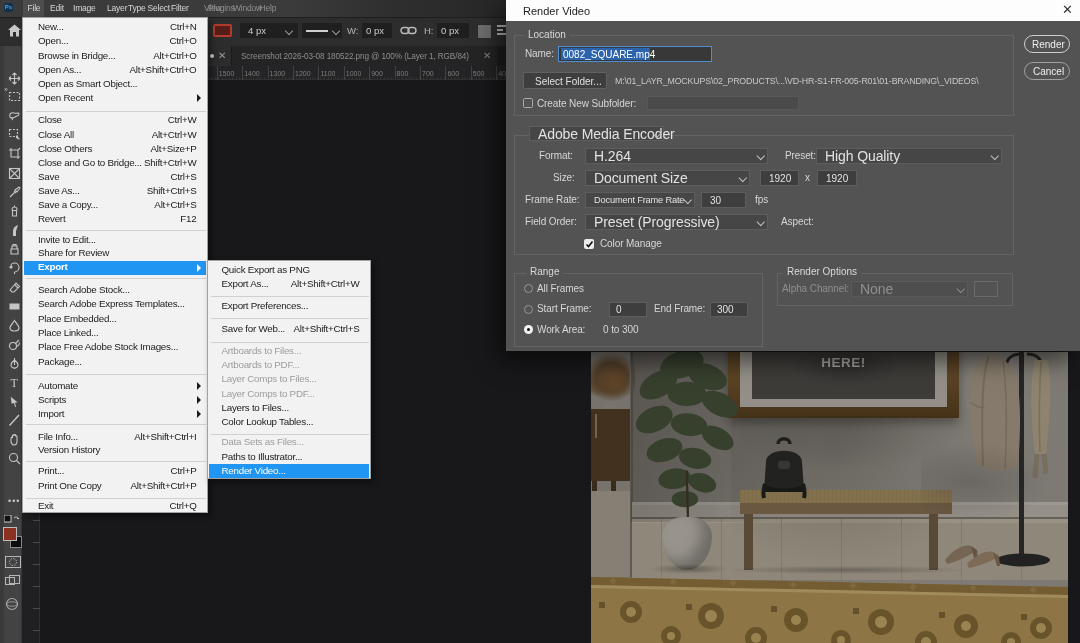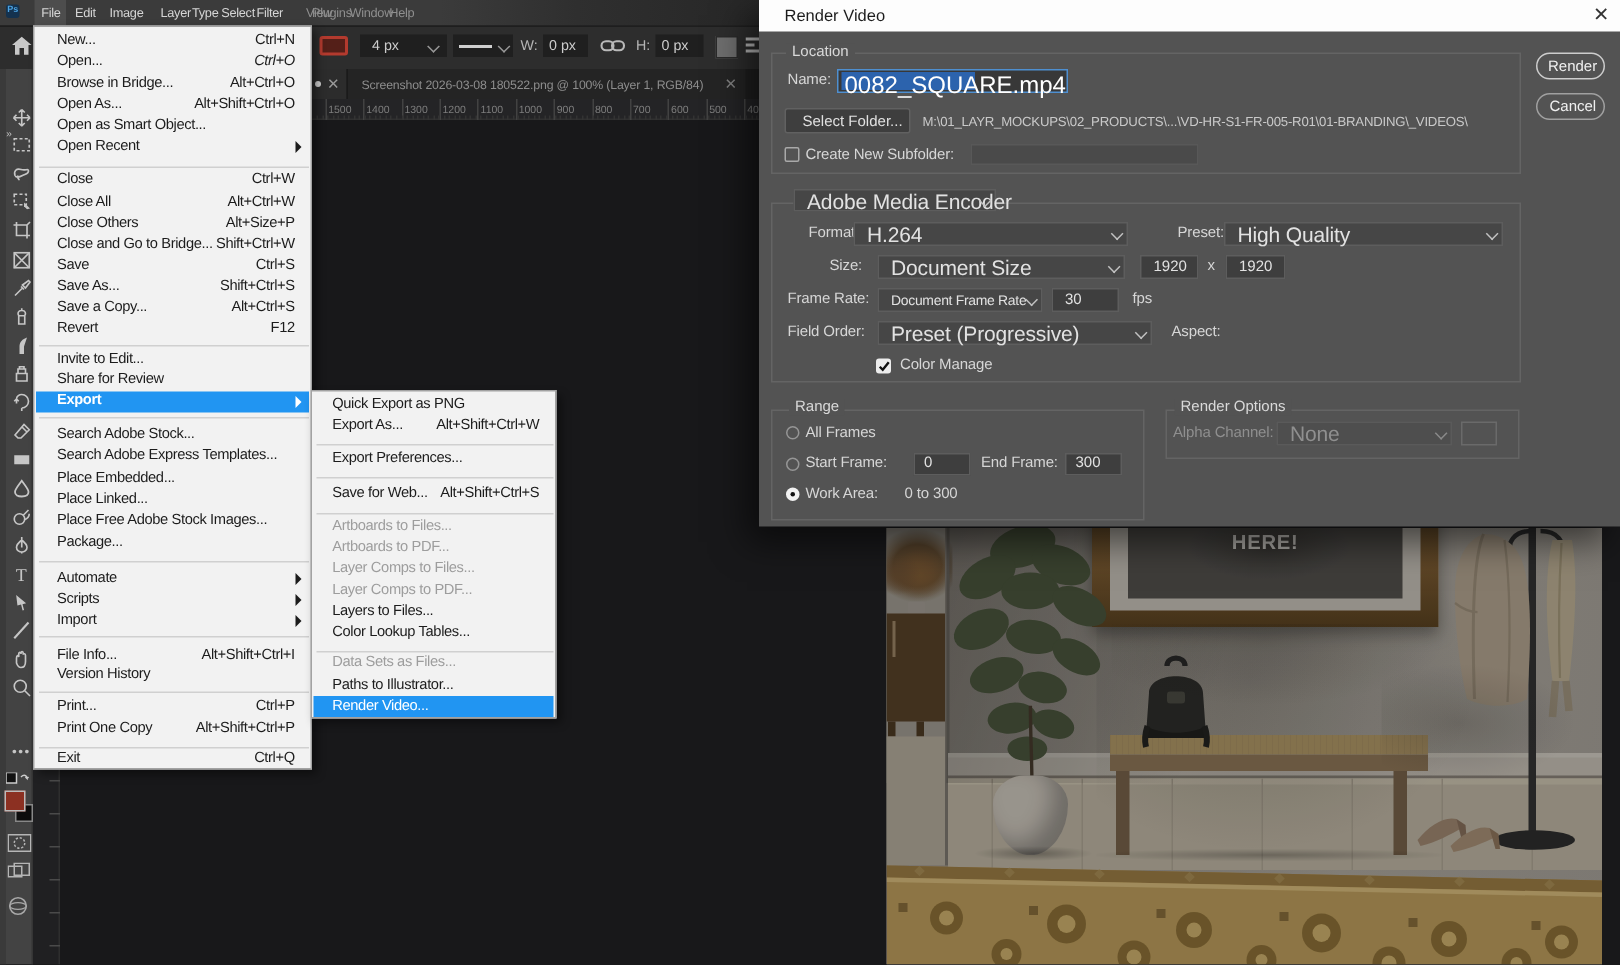--- a/index.html
+++ b/index.html
@@ -457,21 +457,21 @@
 <div class="abs" style="left:0;top:0;width:477px;height:291px;background:rgba(12,11,10,0.05);"></div>
 </div>
 
 <div class="abs" style="left:22px;top:17px;width:186px;height:496px;background:#f2f2f2;border:1px solid #a2a2a2;box-sizing:border-box;box-shadow:3px 3px 6px rgba(0,0,0,0.45);">
 <div class="mi" style="top:0;height:0;">
       <span class="lab" style="color:#1c1c1c;top:2.9px;">New...</span>
       <span class="sc" style="color:#1c1c1c;top:2.9px;">Ctrl+N</span>
     </div>
 <div class="mi" style="top:0;height:0;">
       <span class="lab" style="color:#1c1c1c;top:17.2px;">Open...</span>
-      <span class="sc" style="color:#1c1c1c;top:17.2px;font-style:italic;">Ctrl+O</span>
+      <span class="sc" style="color:#1c1c1c;top:17.2px;">Ctrl+O</span>
     </div>
 <div class="mi" style="top:0;height:0;">
       <span class="lab" style="color:#1c1c1c;top:31.6px;">Browse in Bridge...</span>
       <span class="sc" style="color:#1c1c1c;top:31.6px;">Alt+Ctrl+O</span>
     </div>
 <div class="mi" style="top:0;height:0;">
       <span class="lab" style="color:#1c1c1c;top:45.6px;">Open As...</span>
       <span class="sc" style="color:#1c1c1c;top:45.6px;">Alt+Shift+Ctrl+O</span>
     </div>
 <div class="mi" style="top:0;height:0;">
@@ -632,34 +632,34 @@
 
 <div class="abs" style="left:506px;top:0;width:574px;height:351px;background:#535353;box-shadow:-8px 10px 22px rgba(0,0,0,0.55);">
 <div class="abs" style="left:0;top:0;width:574px;height:21px;background:#fdfdfd;"></div>
 <div class="abs" style="left:17px;top:4.5px;font-size:11px;color:#1c1c1c;">Render Video</div>
 <div class="abs" style="left:556px;top:2px;font-size:13px;color:#333;">✕</div>
 <div class="gbox" style="left:8px;top:35px;width:500px;height:81px;"></div>
 <div class="glab" style="left:18px;top:29px;">Location</div>
 <div class="dlab" style="left:19px;top:48px;">Name:</div>
 <div class="abs" style="left:52px;top:45.5px;width:154px;height:16.5px;background:#383838;border:1.5px solid #4e8fd0;box-sizing:border-box;"></div>
 <div class="abs" style="left:55px;top:48px;width:89px;height:12px;background:#2c63ad;"></div>
-<div class="abs" style="left:57px;top:49px;font-size:16px;color:#ffffff;white-space:nowrap;">0082_SQUARE.mp4</div>
+<div class="abs" style="left:57px;top:49px;font-size:10px;color:#ffffff;white-space:nowrap;">0082_SQUARE.mp4</div>
 <div class="abs" style="left:17px;top:71.5px;width:84px;height:17px;background:#3e3e3e;border:1px solid #616161;border-radius:2px;box-sizing:border-box;"></div>
 <div class="abs" style="left:29px;top:75.5px;font-size:10px;color:#e0e0e0;">Select Folder...</div>
 <div class="abs" style="left:109px;top:76px;font-size:8.8px;letter-spacing:-0.15px;color:#c9c9c9;white-space:nowrap;">M:\01_LAYR_MOCKUPS\02_PRODUCTS\...\VD-HR-S1-FR-005-R01\01-BRANDING\_VIDEOS\</div>
 <div class="abs" style="left:17px;top:98px;width:9.5px;height:9.5px;border:1.2px solid #a9a9a9;border-radius:1.5px;box-sizing:border-box;"></div>
 <div class="dlab" style="left:31px;top:97.5px;">Create New Subfolder:</div>
 <div class="abs" style="left:141px;top:96px;width:152px;height:13.5px;background:#4a4a4a;border:1px solid #585858;box-sizing:border-box;"></div>
 <div class="gbox" style="left:8px;top:135px;width:500px;height:119.5px;"></div>
 <div class="dd" style="left:23px;top:126px;width:135px;height:15px;">
       <span class="t">Adobe Media Encoder</span>
       <span class="ch"></span>
     </div>
 <div class="dlab" style="left:33px;top:150px;">Format:</div>
-<div class="dd" style="left:63px;top:148px;width:183px;height:15.5px;text-align:center;">
+<div class="dd" style="left:79px;top:148px;width:183px;height:15.5px;text-align:center;">
       <span class="t">H.264</span>
       <span class="ch"></span>
     </div>
 <div class="dlab" style="left:279px;top:150px;">Preset:</div>
 <div class="dd" style="left:310px;top:148px;width:186px;height:15.5px;">
       <span class="t">High Quality</span>
       <span class="ch"></span>
     </div>
 <div class="dlab" style="left:47px;top:172px;">Size:</div>
 <div class="dd" style="left:79px;top:170px;width:165px;height:15.5px;">

